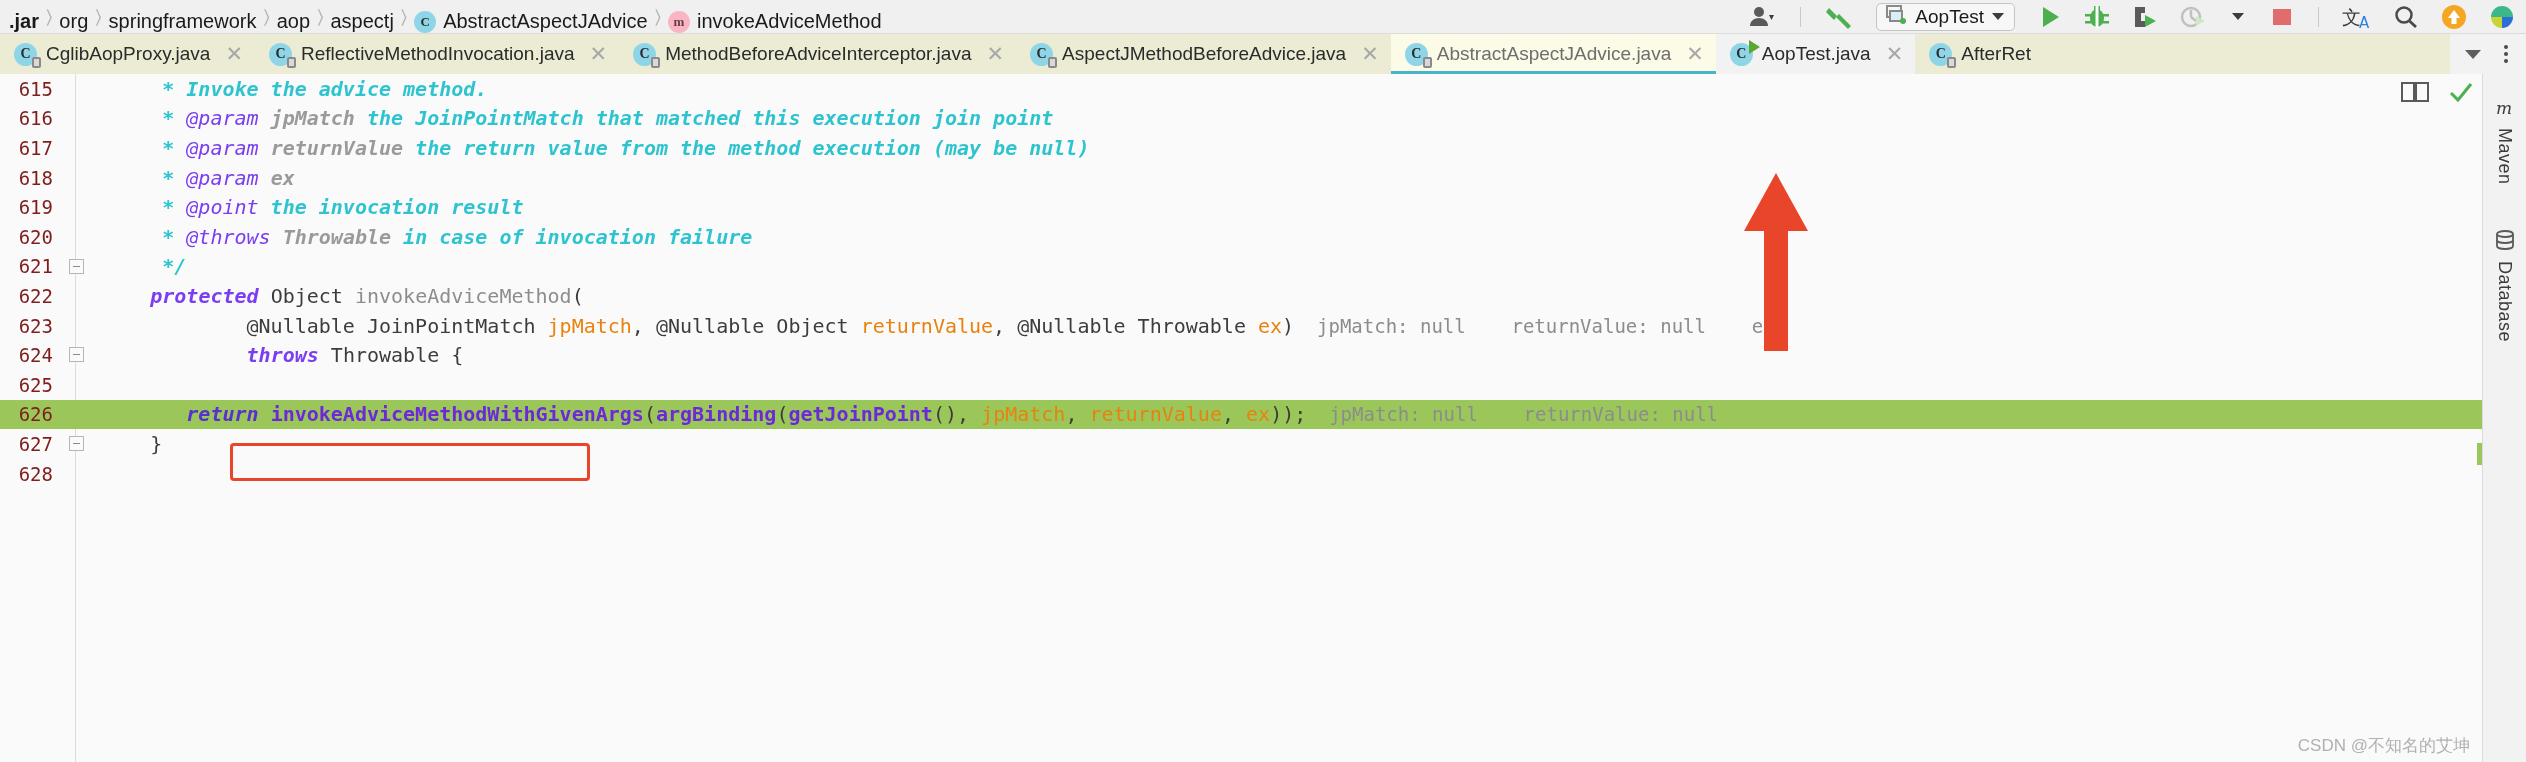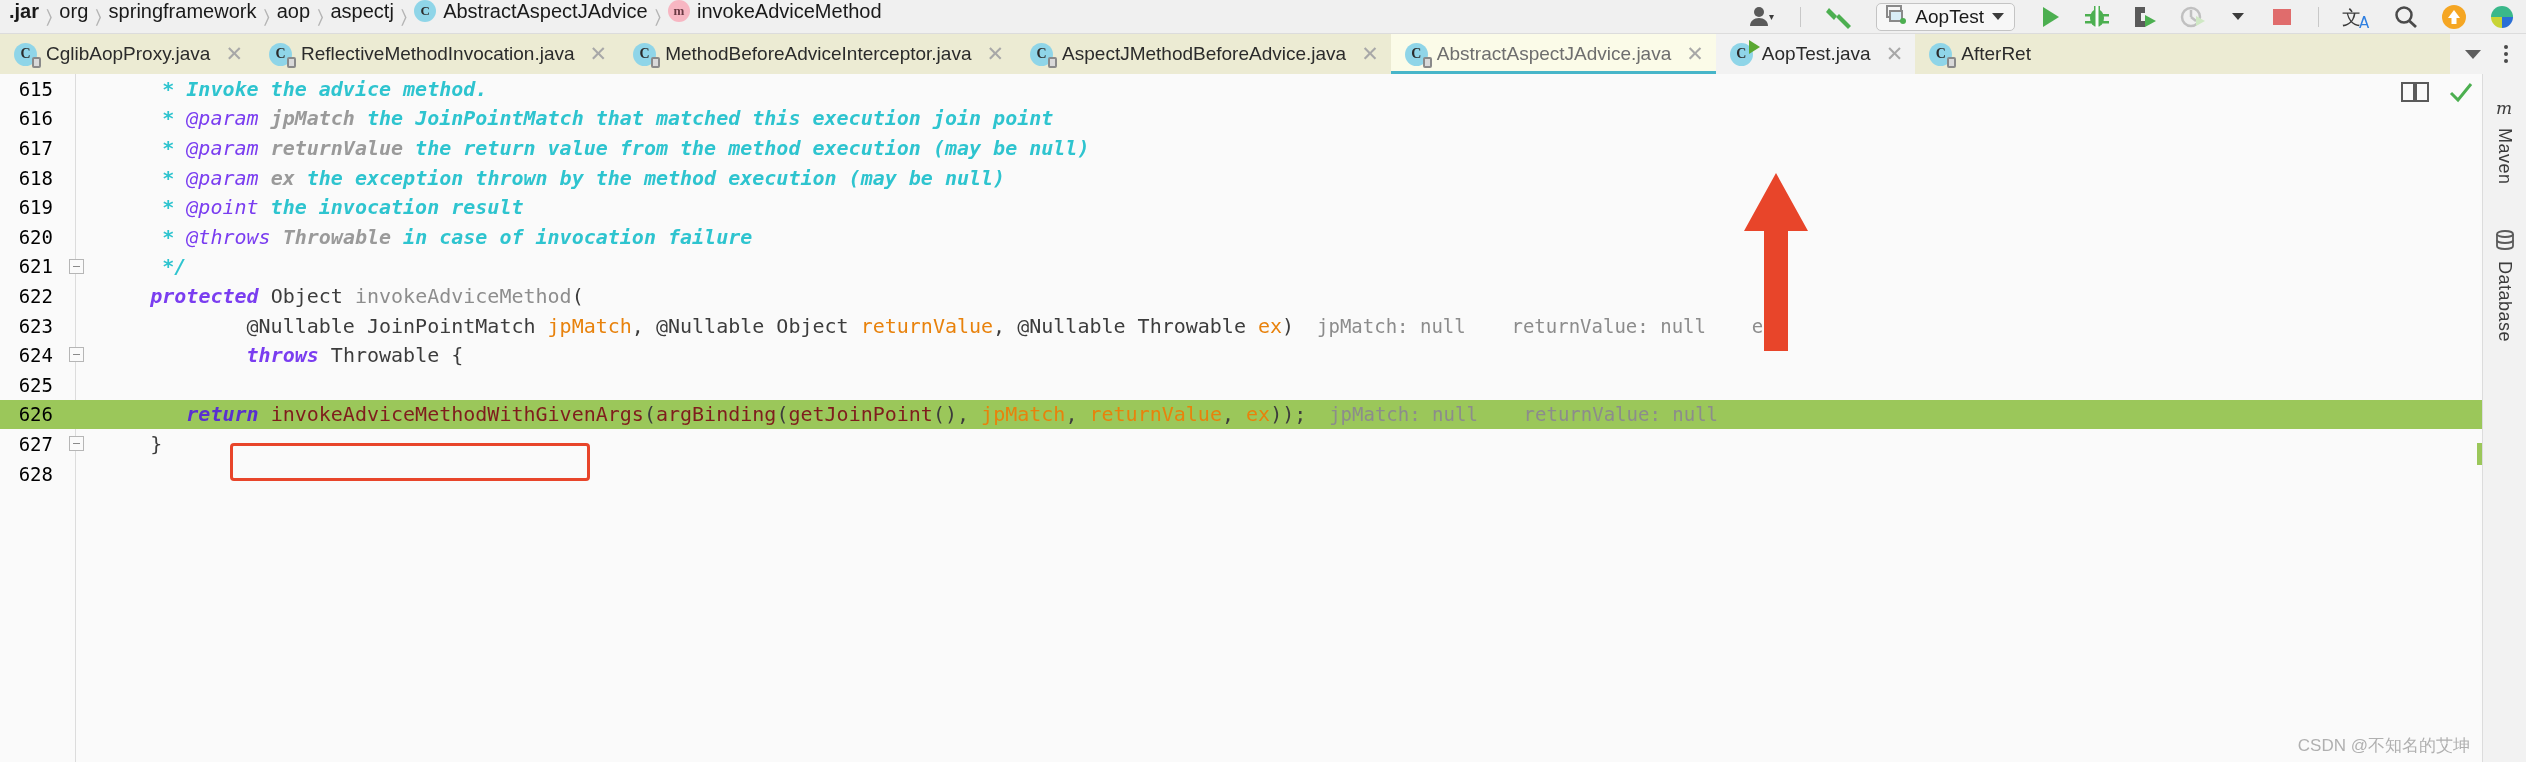--- a/index.html
+++ b/index.html
@@ -14,21 +14,21 @@
   .topbar {
     height: 34px; width: 100%;
     background: #f0f0f0;
     display: flex; align-items: center;
     border-bottom: 1px solid #dcdcdc;
     padding-left: 4px;
     position: relative;
   }
   .crumbs { display: flex; align-items: center; height: 100%; }
   .crumb {
-    display: flex; align-items: flex-start;
+    display: flex; align-items: flex-end;
     font-size: 20px; color: #1a1a1a;
     padding: 0 5px; height: 100%;
     white-space: nowrap;
   }
   .crumb.bold { font-weight: bold; }
   .crumb-sep {
     color: #b4b4b4; font-size: 19px;
     padding: 0 2px; user-select: none;
   }
   .crumb-icon {
@@ -149,21 +149,21 @@
 
   .code-line {
     height: 29.6px; display: flex; align-items: center;
     font-family: "DejaVu Sans Mono", monospace;
     font-size: 20px; white-space: pre;
   }
   .ln {
     height: 29.6px; display: flex; align-items: center;
     justify-content: flex-end; padding-right: 9px;
     font-family: "DejaVu Sans Mono", monospace;
-    font-size: 19px; color: #000000;
+    font-size: 19px; color: #7f1d1d;
   }
   .fold-cell { height: 29.6px; position: relative; }
   .fold-minus {
     position: absolute; left: 7px; top: 7px;
     width: 15px; height: 15px;
     border: 1px solid #b6b6b6; background: #fafafa;
     display: flex; align-items: center; justify-content: center;
   }
   .fold-minus::before {
     content: ""; width: 7px; height: 1px; background: #8a8a8a;
@@ -173,21 +173,21 @@
   .c-doc   { color: #2ec4cf; font-style: italic; font-weight: bold; }
   .c-tag   { color: #7a3df0; font-style: italic; font-weight: normal; }
   .c-docid { color: #9a9a9a; font-style: italic; font-weight: bold; }
   .c-kw    { color: #7a3df0; font-style: italic; font-weight: bold; }
   .c-plain { color: #3c3c3c; }
   .c-ident { color: #8d8d8d; }
   .c-param { color: #e8820c; }
 
   .hl-line { background: #9bc75a; }
   .hl-line .c-kw { color: #5a2fd0; }
-  .hl-line .c-ident { color: #7f1d1d; }
+  .hl-line .c-ident { color: #6d28d9; font-weight: bold; }
   .hl-line .c-plain { color: #3c3c3c; }
 
   .hint {
     color: #8c8c8c; font-family: "DejaVu Sans Mono", monospace;
     font-size: 19px;
   }
 
   .redbox {
     position: absolute;
     border: 3px solid #e8452a; border-radius: 4px;
@@ -436,21 +436,21 @@
       <div class="fold-cell">
         <span class="fold-minus"></span>
       </div>
       <div class="fold-cell"></div>
     </div>
   <div class="code-col" id="code-host">
     <div class="redbox" style="left:140px; top:369px; width:360px; height:38px;"></div>
   <div class="code-line"><span class="c-doc">      * </span><span class="c-doc">Invoke the advice method.</span></div>
       <div class="code-line"><span class="c-doc">      * </span><span class="c-tag">@param</span><span class="c-doc"> </span><span class="c-docid">jpMatch</span><span class="c-doc"> the JoinPointMatch that matched this execution join point</span></div>
       <div class="code-line"><span class="c-doc">      * </span><span class="c-tag">@param</span><span class="c-doc"> </span><span class="c-docid">returnValue</span><span class="c-doc"> the return value from the method execution (may be null)</span></div>
-      <div class="code-line"><span class="c-doc">      * </span><span class="c-tag">@param</span><span class="c-doc"> </span><span class="c-docid">ex</span><span class="c-doc"> the exception thrown by the method execution (may be null)</span></div>
+      <div class="code-line"><span class="c-doc">      * </span><span class="c-tag">@param</span><span class="c-doc"> </span><span class="c-docid">ex</span></div>
       <div class="code-line"><span class="c-doc">      * </span><span class="c-tag">@point</span><span class="c-doc"> the invocation result</span></div>
       <div class="code-line"><span class="c-doc">      * </span><span class="c-tag">@throws</span><span class="c-doc"> </span><span class="c-docid">Throwable</span><span class="c-doc"> in case of invocation failure</span></div>
       <div class="code-line"><span class="c-doc">      */</span></div>
       <div class="code-line"><span class="c-plain">     </span><span class="c-kw">protected</span><span class="c-plain"> Object </span><span class="c-ident">invokeAdviceMethod</span><span class="c-plain">(</span></div>
       <div class="code-line"><span class="c-plain">             @Nullable JoinPointMatch </span><span class="c-param">jpMatch</span><span class="c-plain">, @Nullable Object </span><span class="c-param">returnValue</span><span class="c-plain">, @Nullable Throwable </span><span class="c-param">ex</span><span class="c-plain">)</span><span class="hint">  jpMatch: null    returnValue: null    ex:</span></div>
       <div class="code-line"><span class="c-plain">             </span><span class="c-kw">throws</span><span class="c-plain"> Throwable {</span></div>
       <div class="code-line"><span class="c-plain"></span></div>
       <div class="code-line hl-line"><span class="c-plain">        </span><span class="c-kw">return</span><span class="c-plain"> </span><span class="c-ident">invokeAdviceMethodWithGivenArgs</span><span class="c-plain">(</span><span class="c-ident">argBinding</span><span class="c-plain">(</span><span class="c-ident">getJoinPoint</span><span class="c-plain">(), </span><span class="c-param">jpMatch</span><span class="c-plain">, </span><span class="c-param">returnValue</span><span class="c-plain">, </span><span class="c-param">ex</span><span class="c-plain">));</span><span class="hint">  jpMatch: null    returnValue: null</span></div>
       <div class="code-line"><span class="c-plain">     }</span></div>
       <div class="code-line"><span class="c-plain"></span></div>

